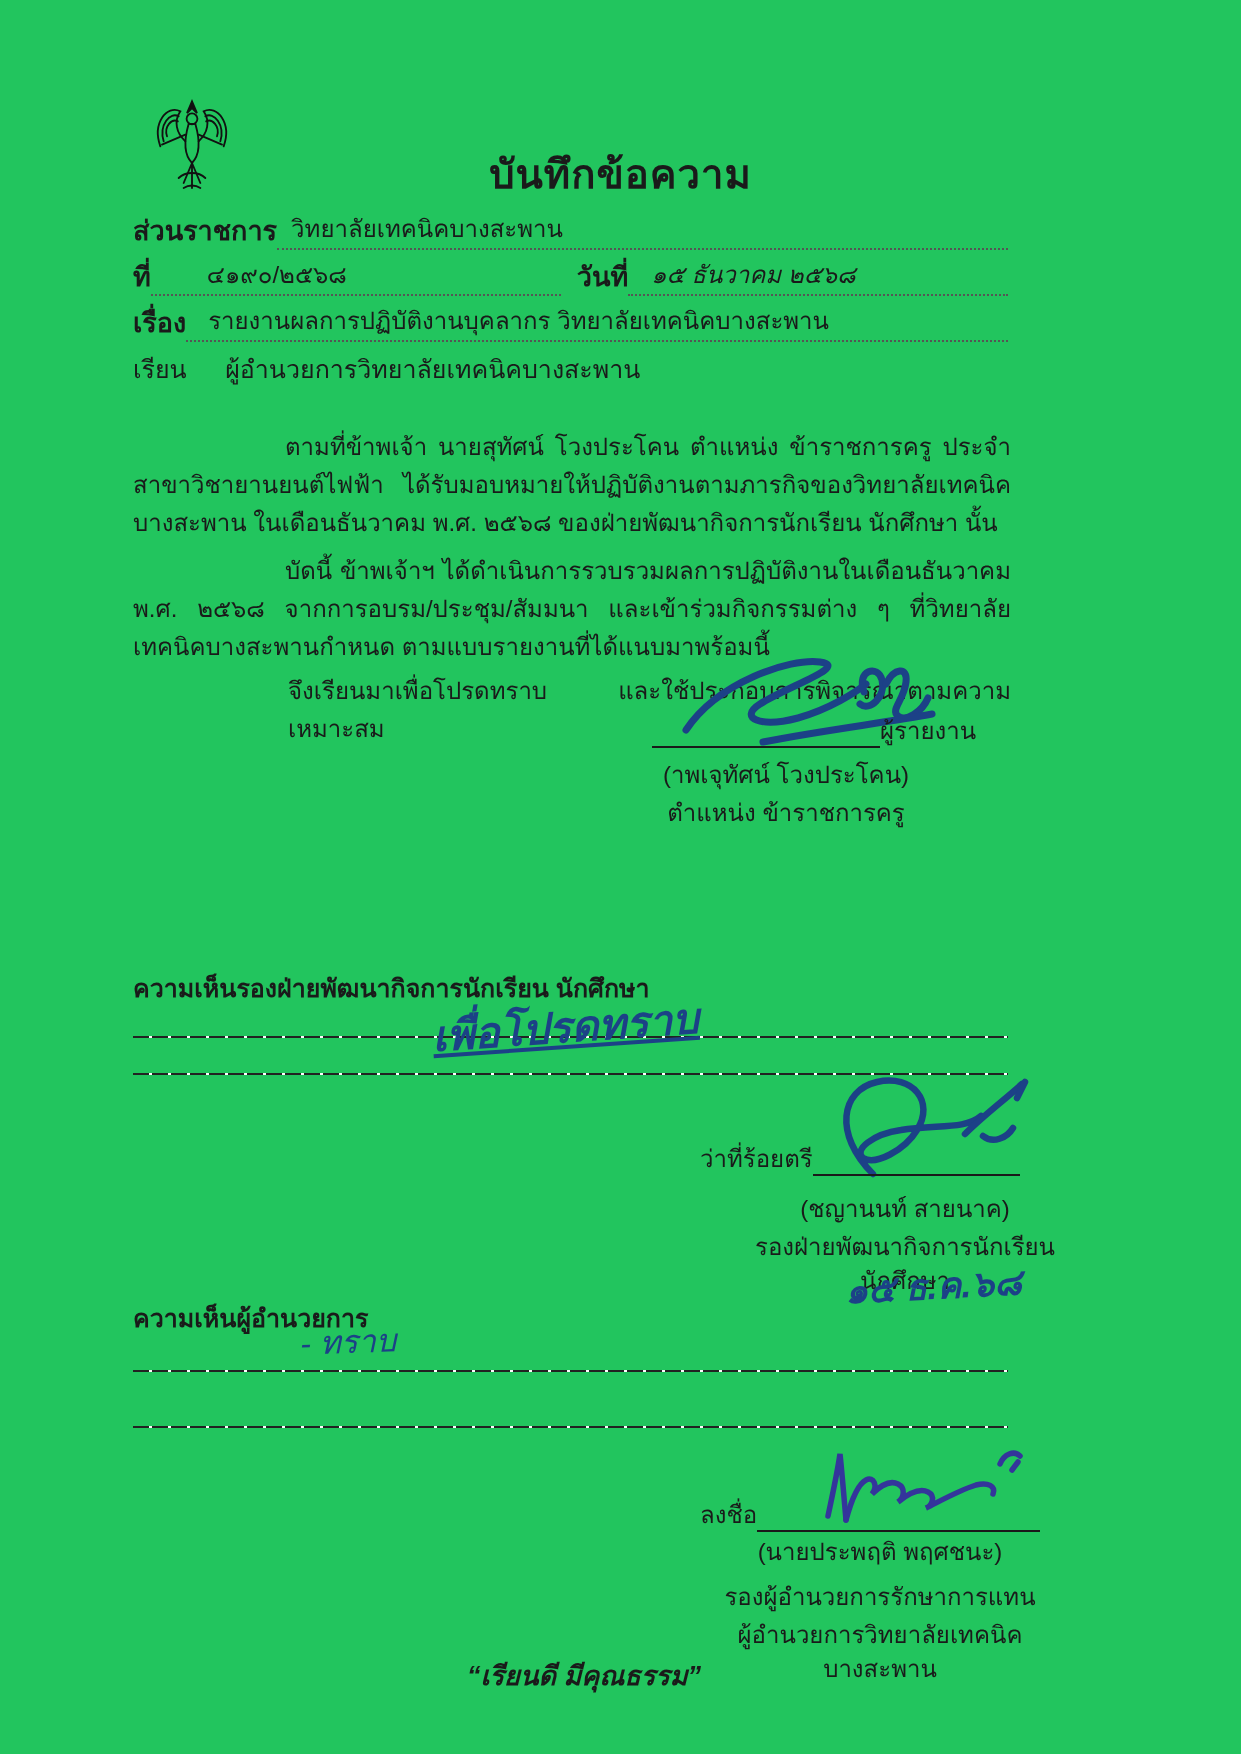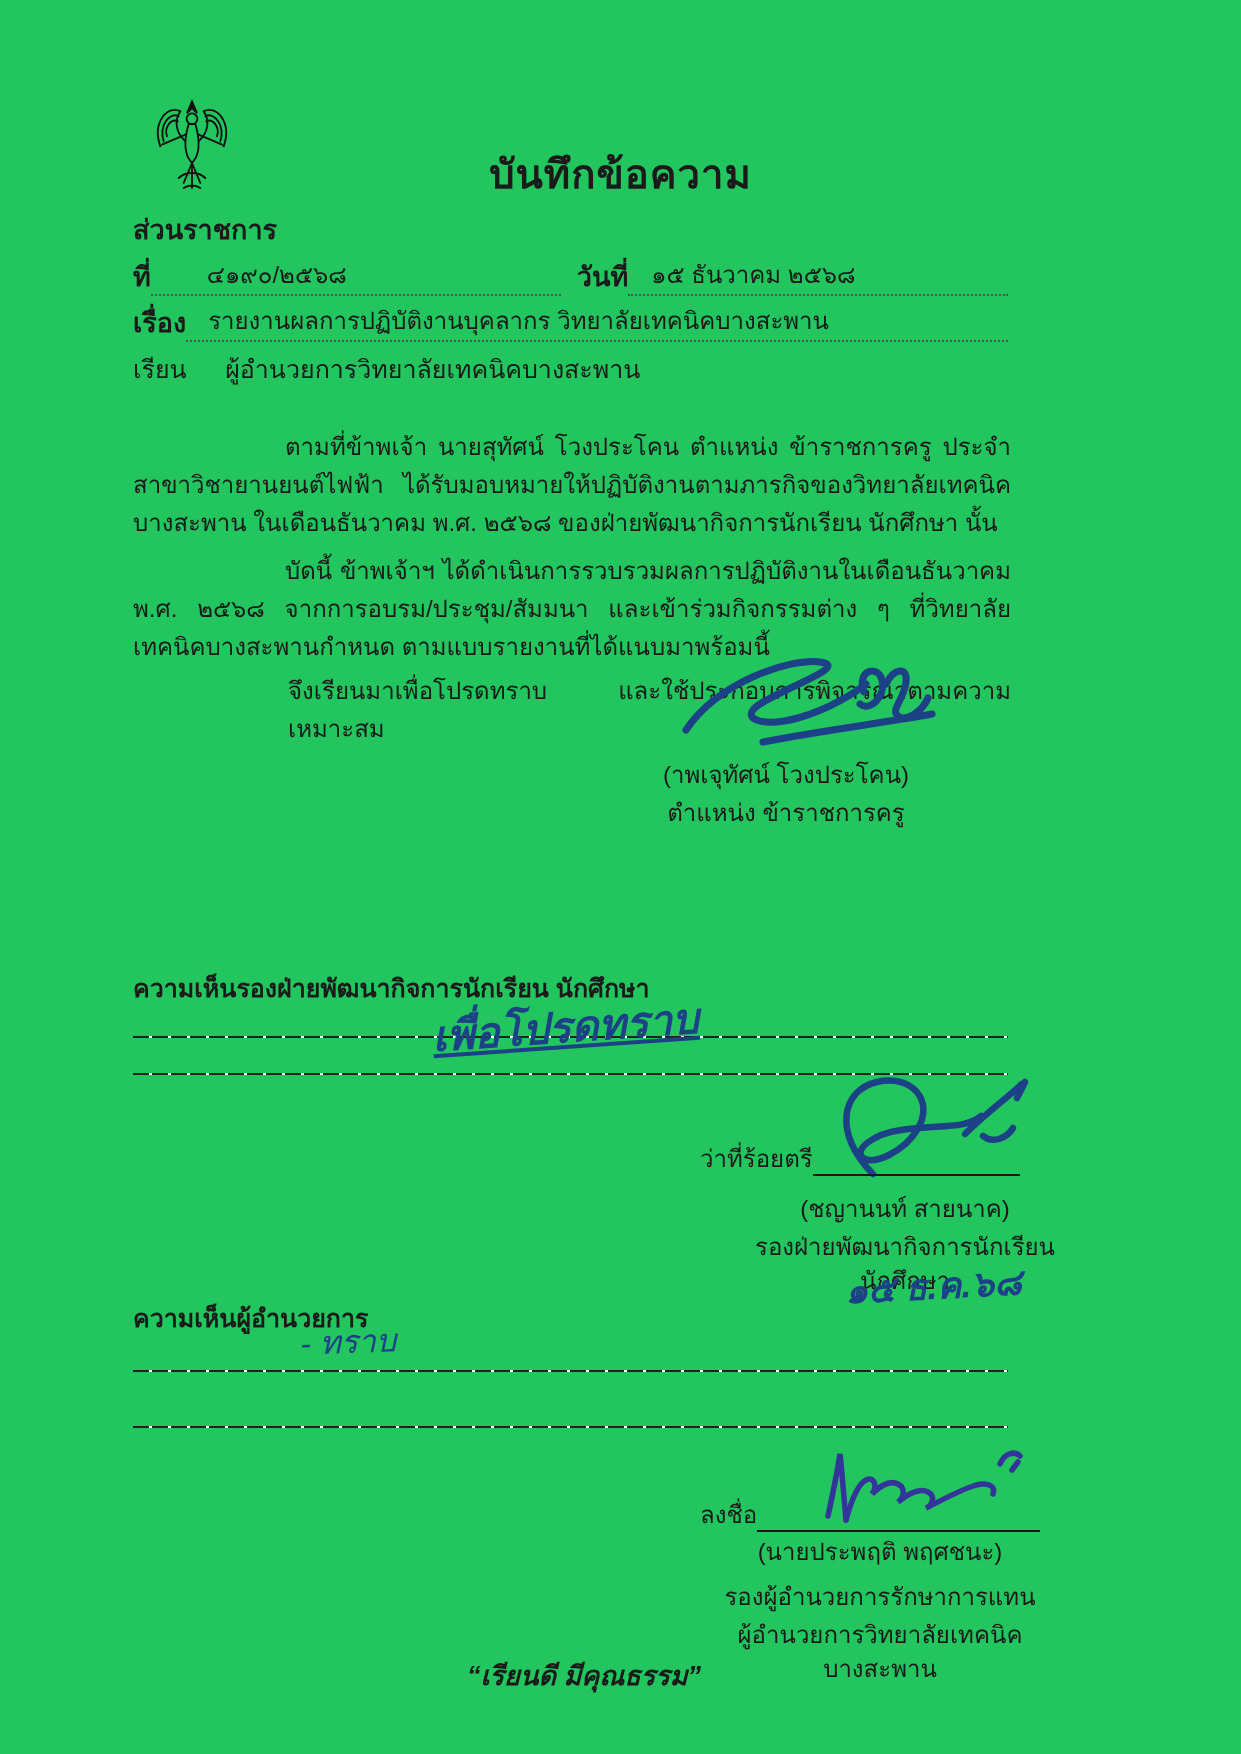--- a/index.html
+++ b/index.html
@@ -46,29 +46,32 @@
       <path d="M50 78 L40 102 M50 78 L60 102 M50 78 L50 108"></path>
       <path d="M34 96 C42 88 58 88 66 96"></path>
       <path d="M40 108 C46 104 54 104 60 108"></path>
     </svg>
   </div>
 
   <div class="abs title" style="left:0; top:142px; width:1241px;">บันทึกข้อความ</div>
 
   <div class="abs field-row" style="left:133px; top:212px; width:875px;">
     <span class="lbl">ส่วนราชการ</span>
+    <span class="dotfill">
+      <span class="val">วิทยาลัยเทคนิคบางสะพาน</span>
+    </span>
   </div>
 
   <div class="abs field-row" style="left:133px; top:258px; width:875px;">
     <span class="lbl">ที่</span>
     <span class="dotfill" style="max-width:410px; padding-left:56px;">
       <span class="val">๔๑๙๐/๒๕๖๘</span>
     </span>
     <span class="lbl" style="margin-left:16px;">วันที่</span>
-    <span class="dotfill" style="padding-left:23px;">
+    <span class="dotfill" style="padding-left:23px;font-style:italic;">
       <span class="val">๑๕ ธันวาคม ๒๕๖๘</span>
     </span>
   </div>
 
   <div class="abs field-row" style="left:133px; top:304px; width:875px;">
     <span class="lbl">เรื่อง</span>
     <span class="dotfill" style="padding-left:22px;">
       <span class="val">รายงานผลการปฏิบัติงานบุคลากร วิทยาลัยเทคนิคบางสะพาน</span>
     </span>
   </div>
@@ -84,20 +87,24 @@
 
   <div class="abs para" style="left:288px; top:672px; width:723px;">จึงเรียนมาเพื่อโปรดทราบ และใช้ประกอบการพิจารณาตามความเหมาะสม</div>
 
   <div class="abs" style="left:668px; top:652px; width:290px; height:100px;">
     <svg viewBox="0 0 290 100" width="290" height="100" fill="none" stroke="#1c4187" stroke-width="7" stroke-linecap="round">
       <path d="M18 78 C50 30 122 6 152 10 C182 14 120 34 92 52 C70 66 92 76 130 66 C162 57 188 40 198 32"></path>
       <path d="M196 40 C188 18 210 12 214 28 C218 44 202 60 192 52"></path>
       <path d="M218 32 C226 16 240 14 238 30 C236 48 222 58 230 64 C238 70 254 60 260 46"></path>
       <path d="M95 90 C150 79 222 70 264 62"></path>
     </svg>
+  </div>
+  <div class="abs field-row" style="left:652px; top:712px; width:330px; height:36px;">
+    <span class="solidline" style="width:228px; height:34px;"></span>
+    <span class="sigtext">ผู้รายงาน</span>
   </div>
   <div class="abs sigtext center" style="left:636px; top:758px; width:300px;">(าพเจุทัศน์ โวงประโคน)</div>
   <div class="abs sigtext center" style="left:636px; top:796px; width:300px;">ตำแหน่ง ข้าราชการครู</div>
 
   <div class="abs heading" style="left:133px; top:968px;">ความเห็นรองฝ่ายพัฒนากิจการนักเรียน นักศึกษา</div>
 
   <div class="abs ruleline" style="left:133px; top:1036px; width:875px;"></div>
   <div class="abs ruleline" style="left:133px; top:1073px; width:875px;"></div>
 
   <div class="abs hand" style="left:432px; top:994px; font-size:42px; transform:rotate(-4deg); text-decoration:underline;">เพื่อโปรดทราบ</div>

